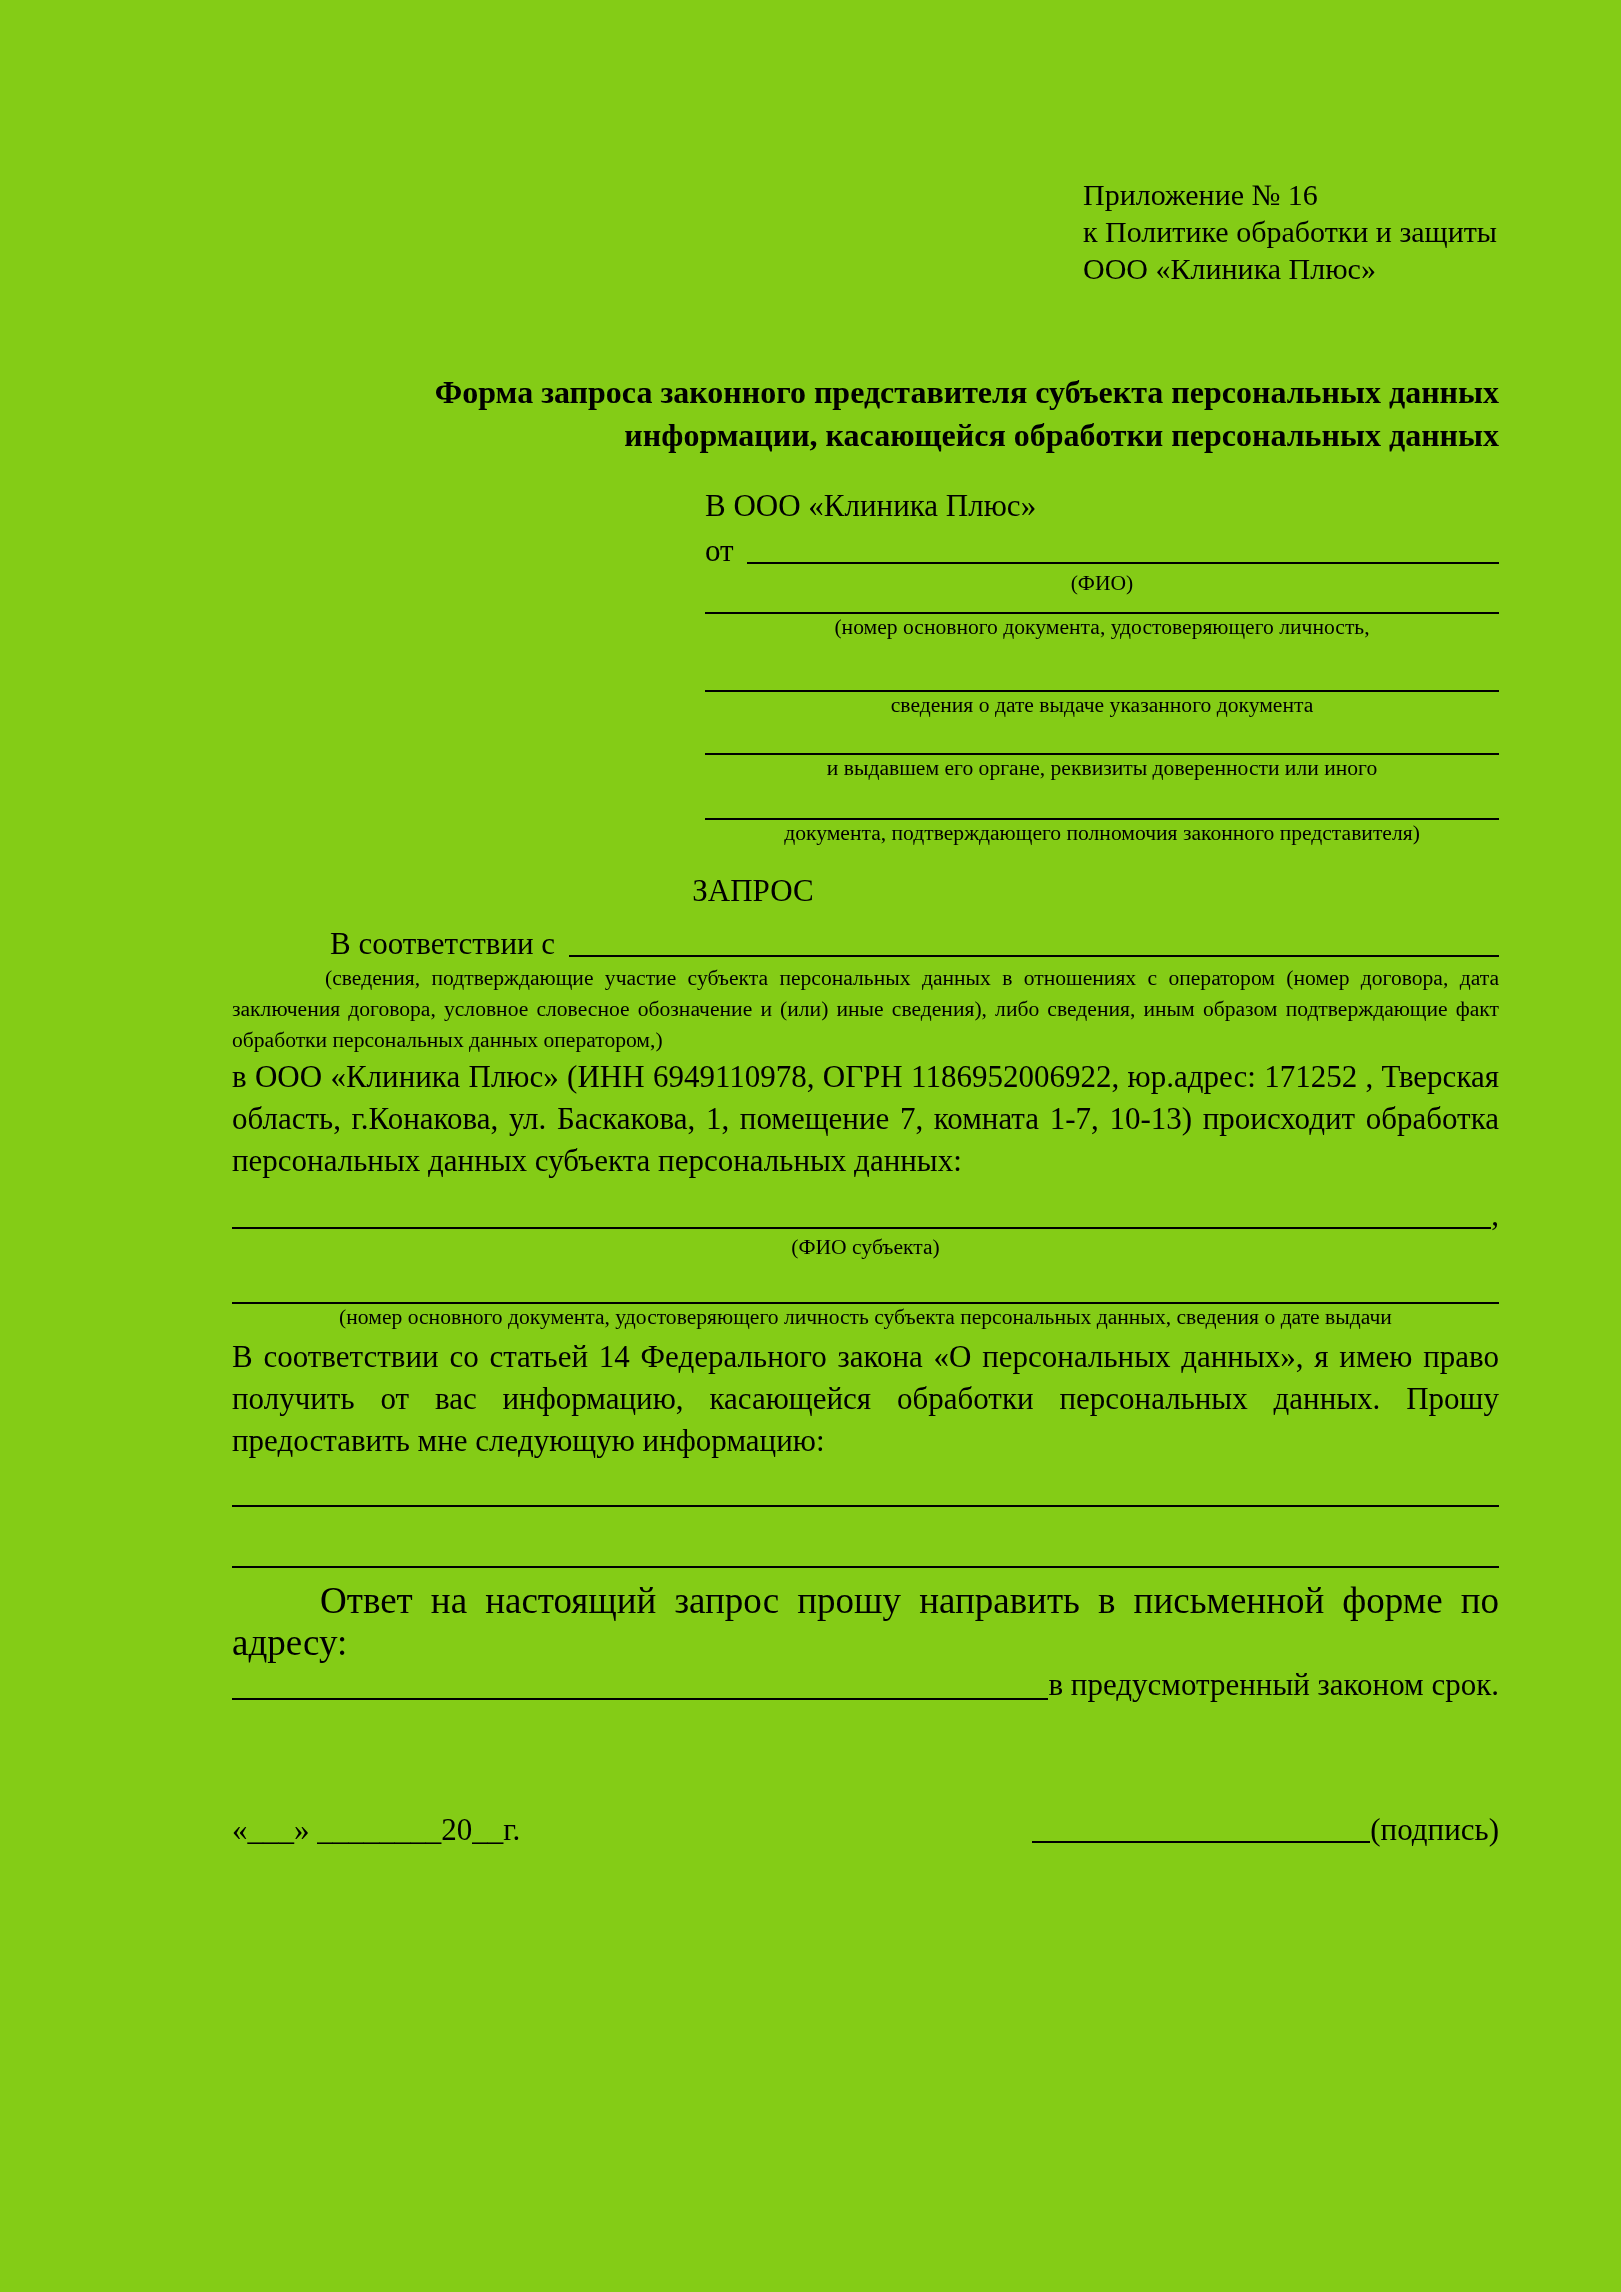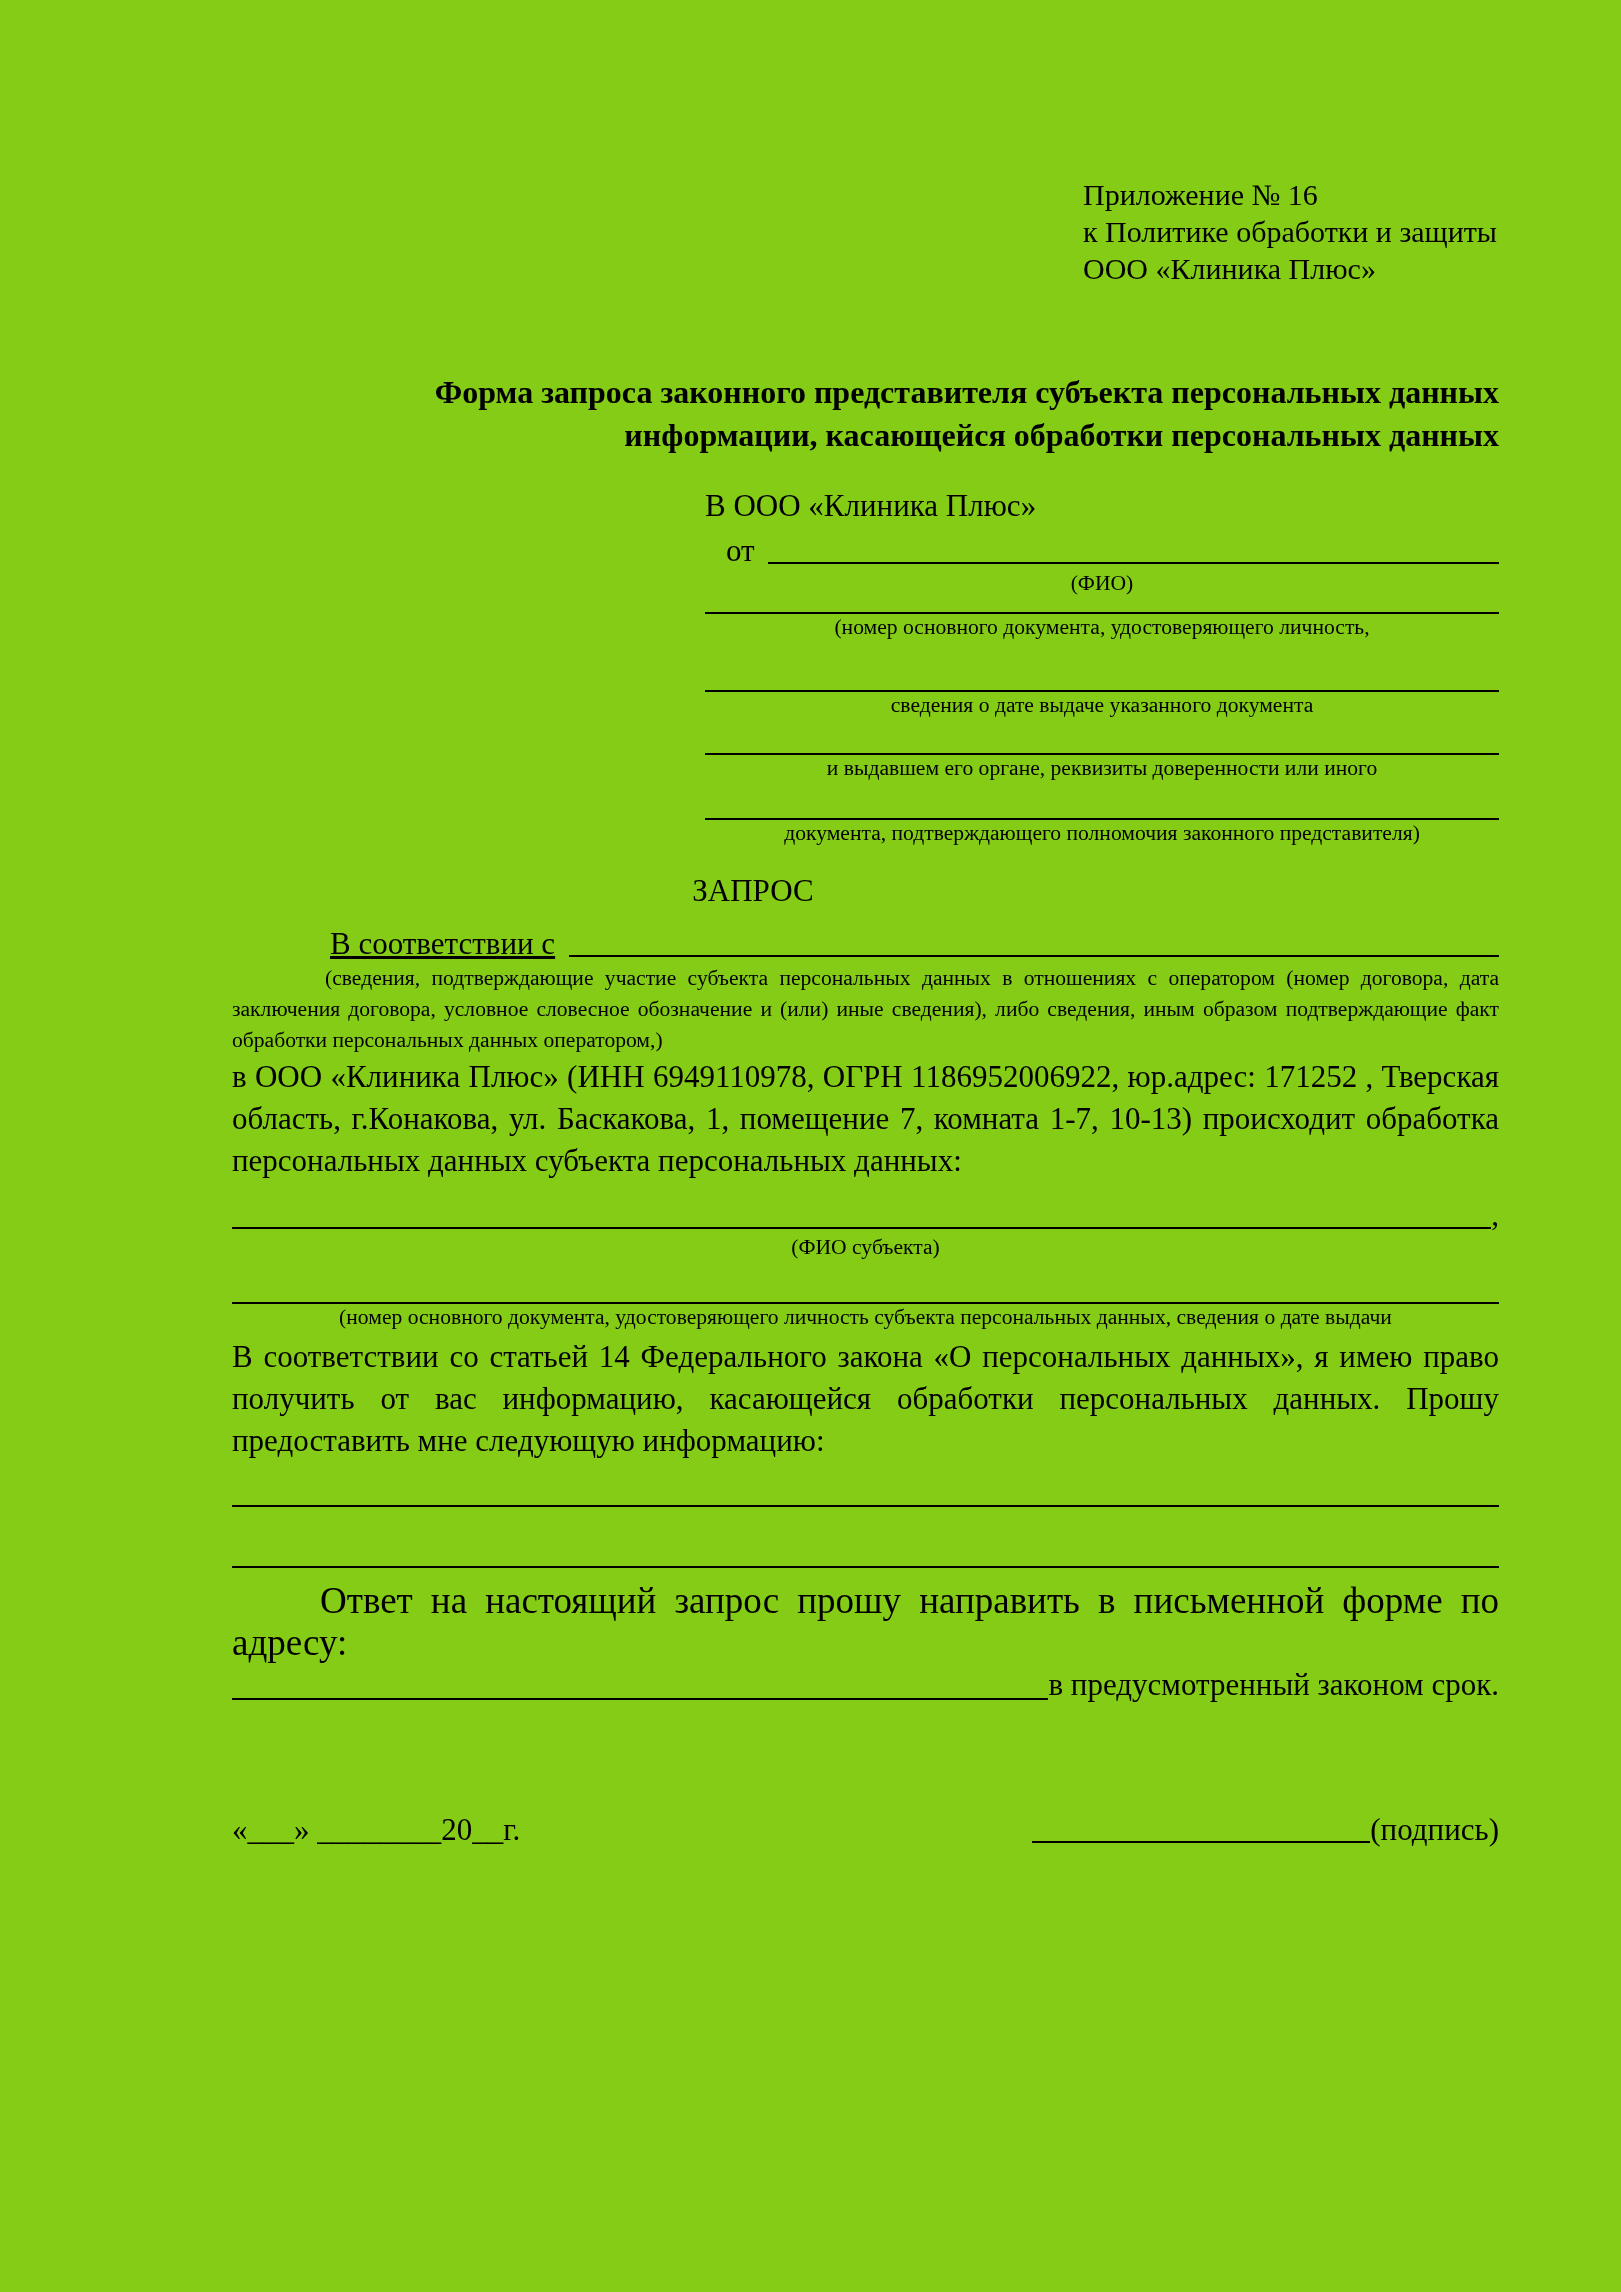--- a/index.html
+++ b/index.html
@@ -44,21 +44,20 @@
     margin-left: 473px;
     width: 794px;
     font-size: 31px;
   }
   .addr-to { line-height: 39px; }
   .from-row {
     display: flex;
     align-items: flex-end;
     margin-top: 5.9px;
     line-height: 39px;
-    margin-left: 21px;
   }
   .from-row .label { flex: 0 0 auto; padding-right: 13.7px; }
   .rule {
     border-bottom: 2.9px solid #000;
   }
   .flex-rule {
     flex: 1 1 auto;
     margin-bottom: 5.9px;
     border-bottom: 2.9px solid #000;
   }
@@ -81,21 +80,20 @@
     padding-right: 225px;
     font-size: 31px;
     line-height: 39px;
   }
   .accordance {
     display: flex;
     align-items: flex-end;
     margin-top: 13.7px;
     font-size: 31px;
     line-height: 39px;
-    text-decoration: underline;
   }
   .accordance .label { flex: 0 0 auto; padding-left: 98px; padding-right: 13.7px; }
   .fine-print {
     font-size: 21.6px;
     line-height: 31px;
     text-align: justify;
     text-indent: 93px;
   }
   .para {
     font-size: 31px;

